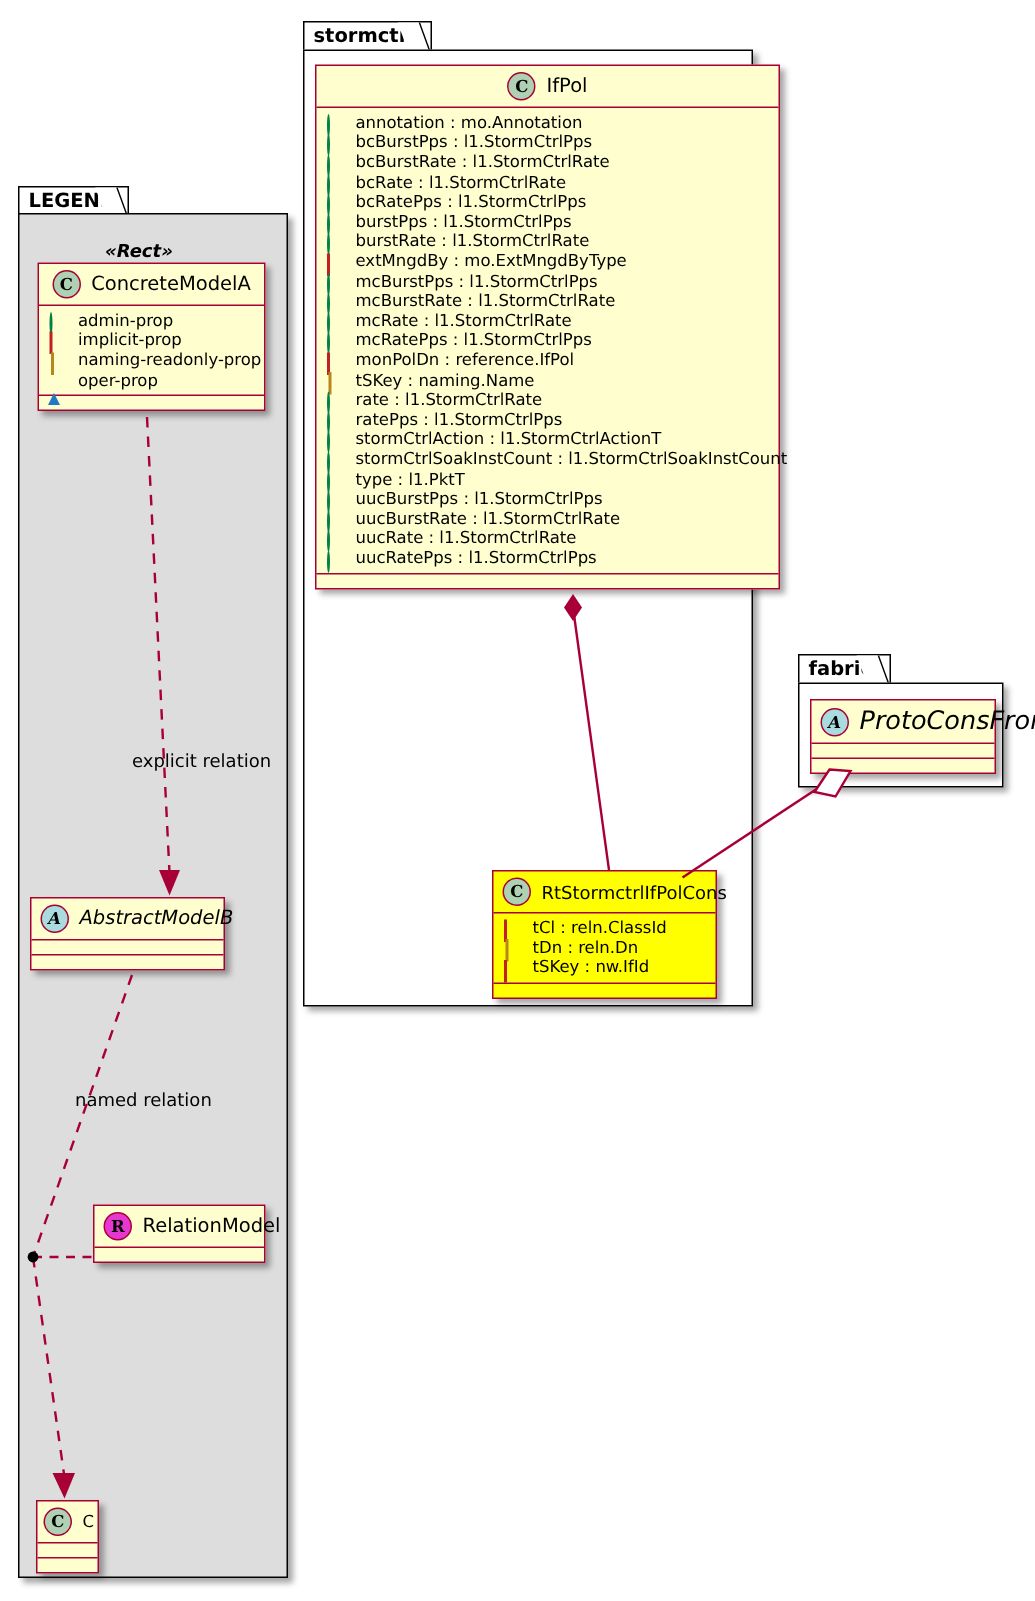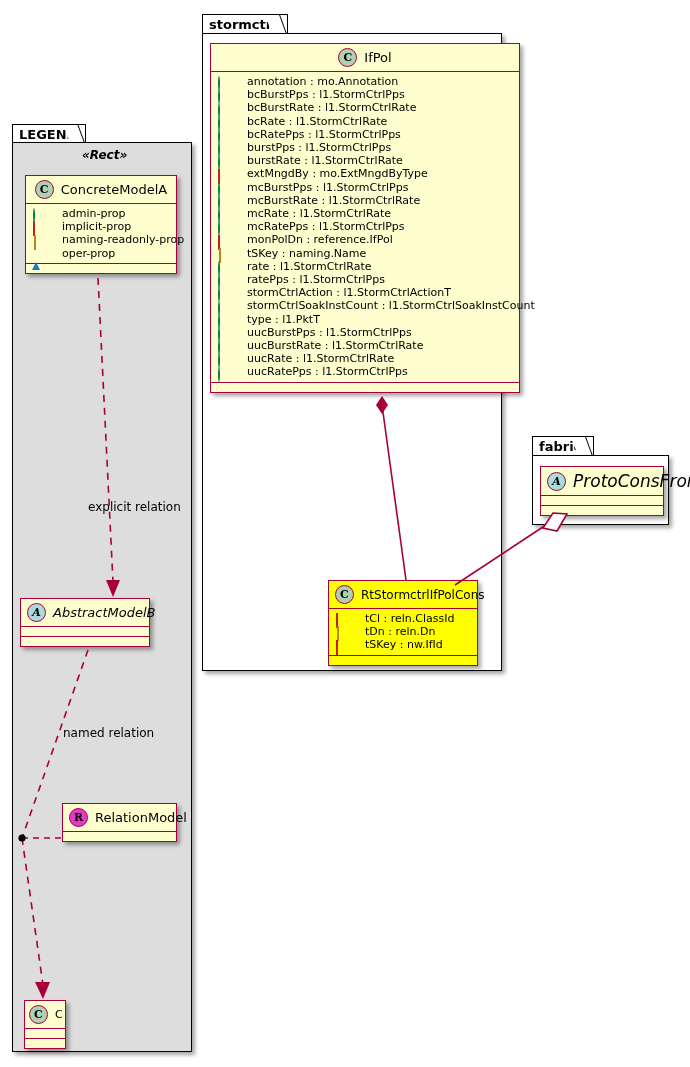--- a/index.html
+++ b/index.html
@@ -44,21 +44,21 @@
   }
   .uml-empty-sec {
     border-bottom: 1.5px solid #A80036;
     height: 9px;
   }
   .uml-last-sec { height: 9px; }
 
   .attr-row {
     display: flex;
     align-items: center;
-    gap: 21px;
+    gap: 11px;
     white-space: nowrap;
   }
   .attr-text { font-size: 11px; }
 
   
   .badge {
     width: 17px; height: 17px;
     border-radius: 50%;
     display: inline-flex;
     align-items: center;
@@ -177,21 +177,21 @@
 </style>
 </head>
 <body>
 
 <div class="pkg-tab" style="left:12px; top:124px; width:74px; height:19px;">
   <span>LEGEND</span>
   <span class="tab-skew"></span>
 </div>
 <div class="pkg pkg-legend" style="left:12px; top:142px; width:180px; height:910px;"></div>
 
-<div class="stereotype" style="left:70px; top:148px;margin-left:12px;">«Rect»</div>
+<div class="stereotype" style="left:70px; top:160px;">«Rect»</div>
 
 <div class="uml-box" style="left:25px; top:175px; width:152px;">
   <div class="uml-header">
     <span class="badge badge-C">C</span>
     <span>ConcreteModelA</span>
   </div>
   <div class="uml-attrs">
     <div class="attr-row">
       <span class="vis"><span class="vis-circle"></span></span>
       <span class="attr-text">admin-prop</span>
@@ -232,21 +232,21 @@
 <div class="uml-box" style="left:24px; top:1000px; width:42px;">
   <div class="uml-header" style="justify-content:flex-start; padding-left:4px; padding-right:4px;">
     <span class="badge badge-C">C</span>
     <span style="font-size:11px">C</span>
   </div>
   <div class="uml-empty-sec"></div>
   <div class="uml-last-sec"></div>
 </div>
 
 <div class="edge-label" style="left:88px; top:484px;margin-top:16px;">explicit relation</div>
-<div class="edge-label" style="left:50px; top:726px;margin-left:13px;">named relation</div>
+<div class="edge-label" style="left:50px; top:726px;">named relation</div>
 
 <div class="pkg-tab" style="left:202px; top:14px; width:86px; height:20px;">
   <span>stormctrl</span>
   <span class="tab-skew"></span>
 </div>
 <div class="pkg" style="left:202px; top:33px; width:300px; height:638px;"></div>
 
 <div class="uml-box" style="left:210px; top:43px; width:310px;">
   <div class="uml-header">
     <span class="badge badge-C">C</span>

